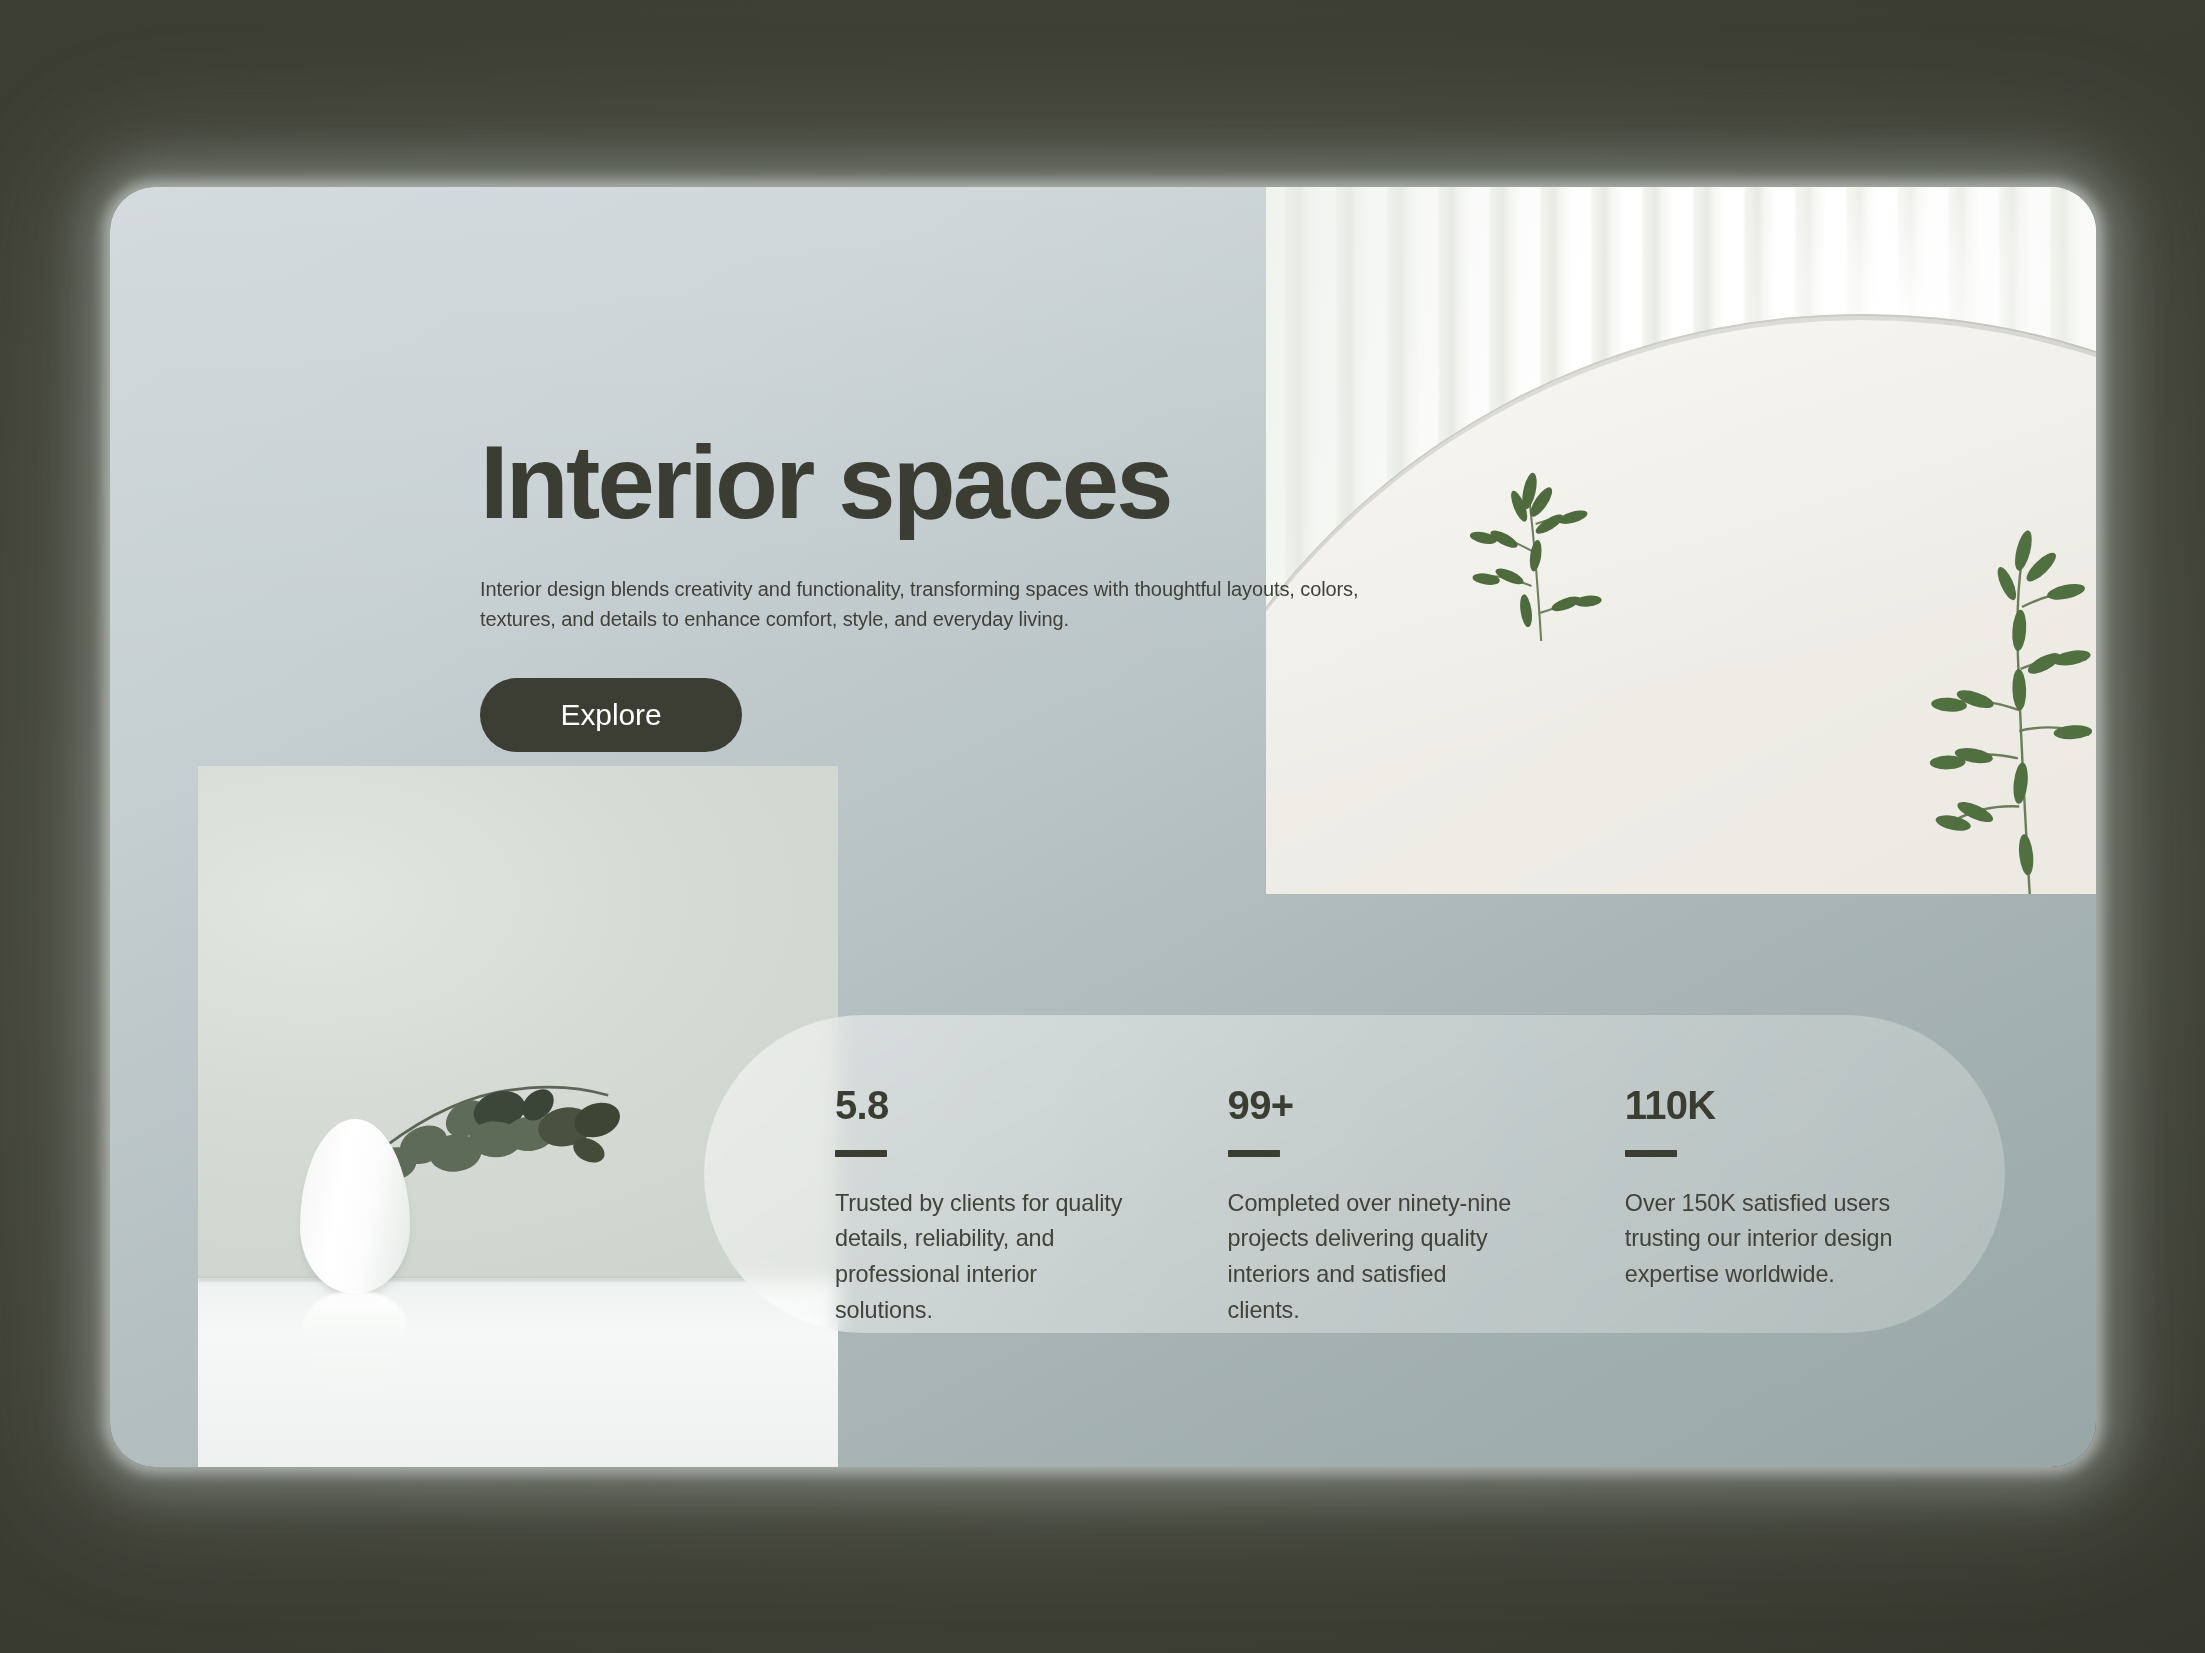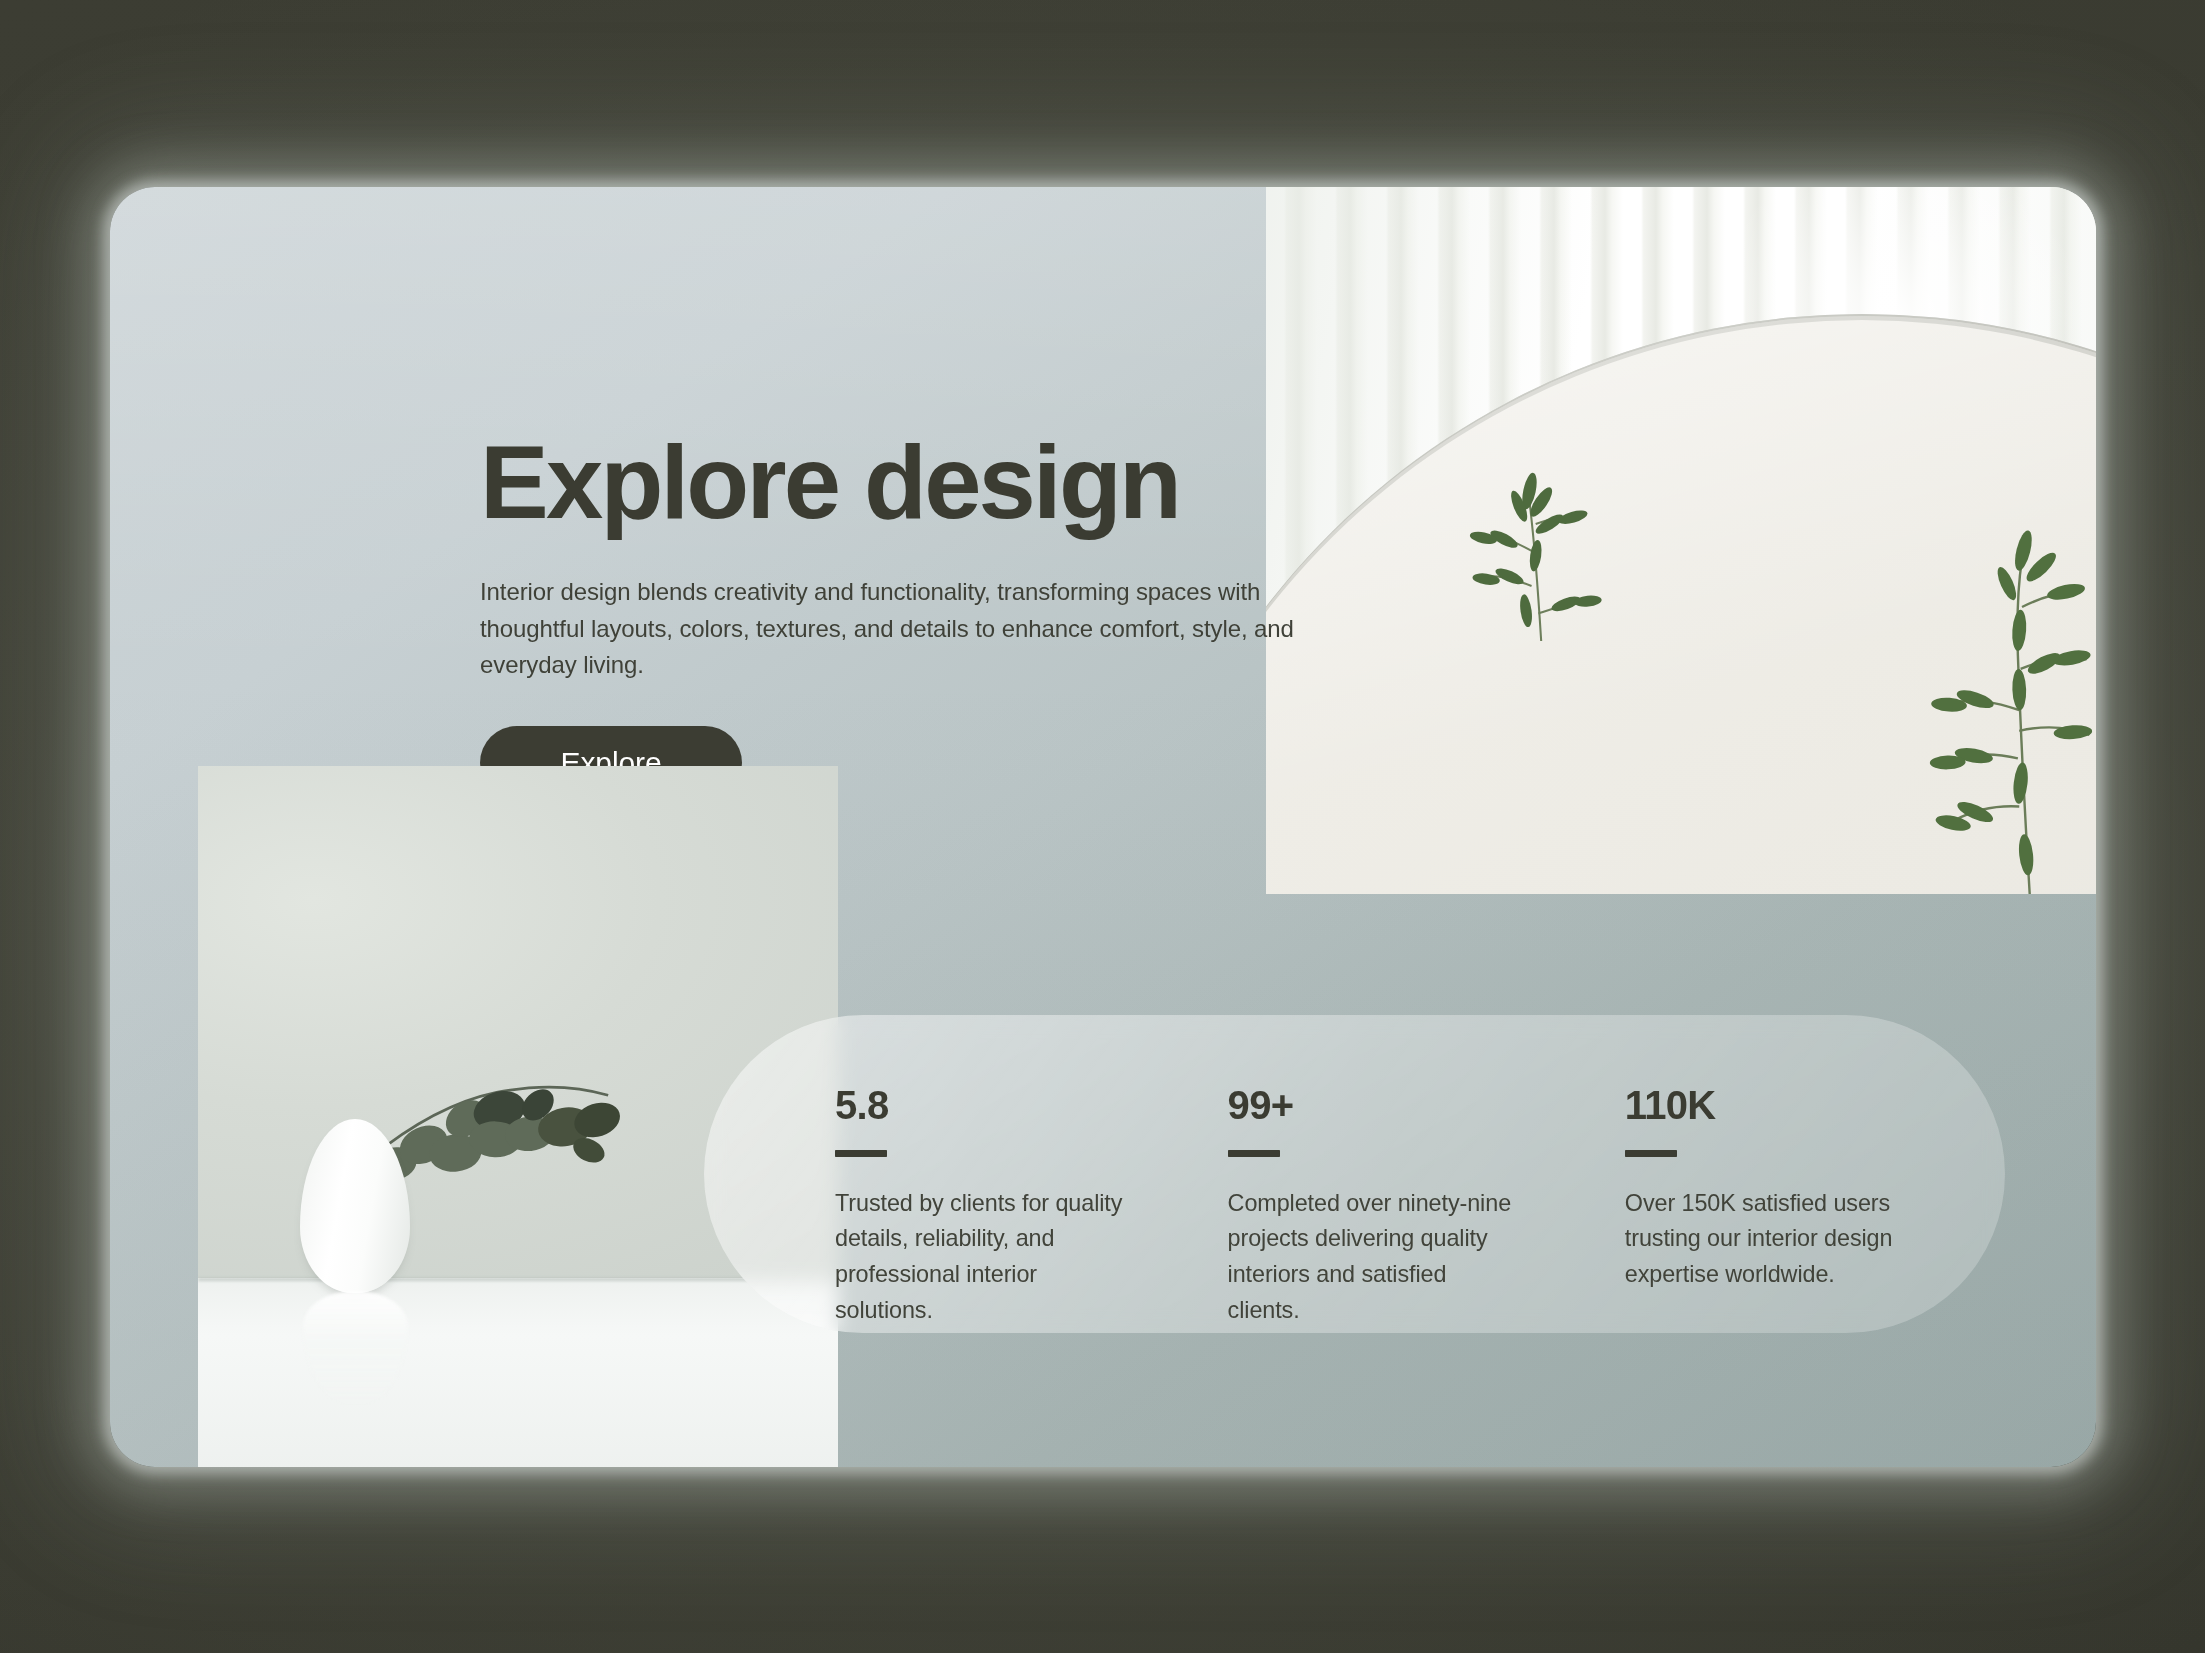--- a/index.html
+++ b/index.html
@@ -48,21 +48,21 @@
     font-size:103px;
     line-height:1.02;
     font-weight:800;
     letter-spacing:-2.8px;
     color:#3b3c32;
     white-space:nowrap;
   }
 
   .lede{
     margin-top:39px;
-    font-size:24px;
+    font-size:20px;
     line-height:1.52;
     color:#3f4138;
     font-weight:400;
     letter-spacing:-0.1px;
     max-width:882px;
   }
 
   .explore-btn{
     margin-top:43px;
     display:inline-flex;
@@ -277,21 +277,21 @@
           <ellipse cx="214" cy="214" rx="10" ry="30" transform="rotate(4 214 214)"></ellipse>
           <ellipse cx="214" cy="300" rx="10" ry="30" transform="rotate(-2 214 300)"></ellipse>
           <ellipse cx="216" cy="436" rx="10" ry="30" transform="rotate(6 216 436)"></ellipse>
           <ellipse cx="224" cy="540" rx="10" ry="30" transform="rotate(-6 224 540)"></ellipse>
         </g>
       </svg>
     </div>
   </figure>
 
   <div class="copy">
-    <h1 class="headline">Explore design</h1>
+    <h1 class="headline">Interior spaces</h1>
     <p class="lede">Interior design blends creativity and functionality, transforming spaces with thoughtful layouts, colors, textures, and details to enhance comfort, style, and everyday living.</p>
     <button class="explore-btn">Explore</button>
   </div>
 
   <figure class="vase-photo">
     <div class="vase-wall"></div>
     <div class="vase-floor"></div>
     <div class="vase-floor-edge"></div>
 
     <div class="euc">

